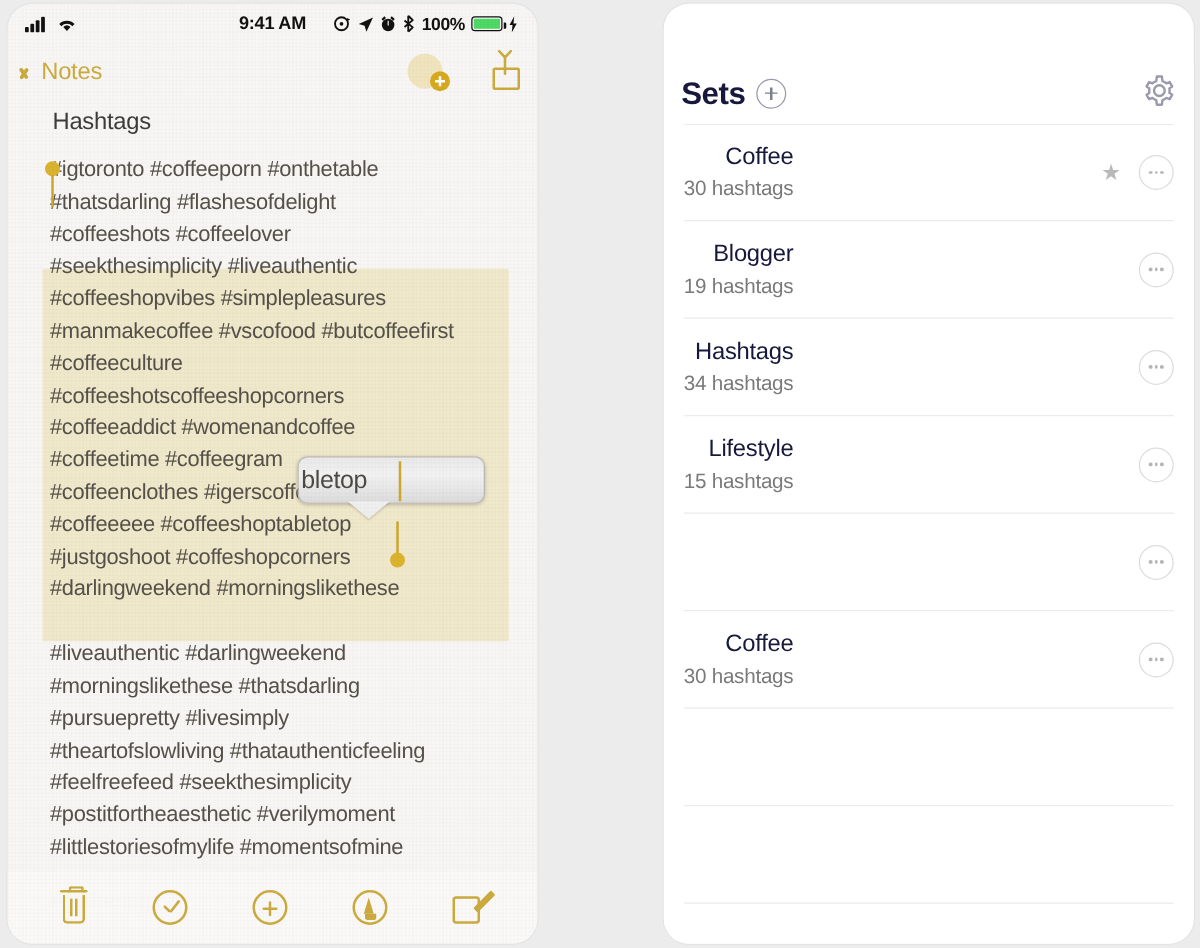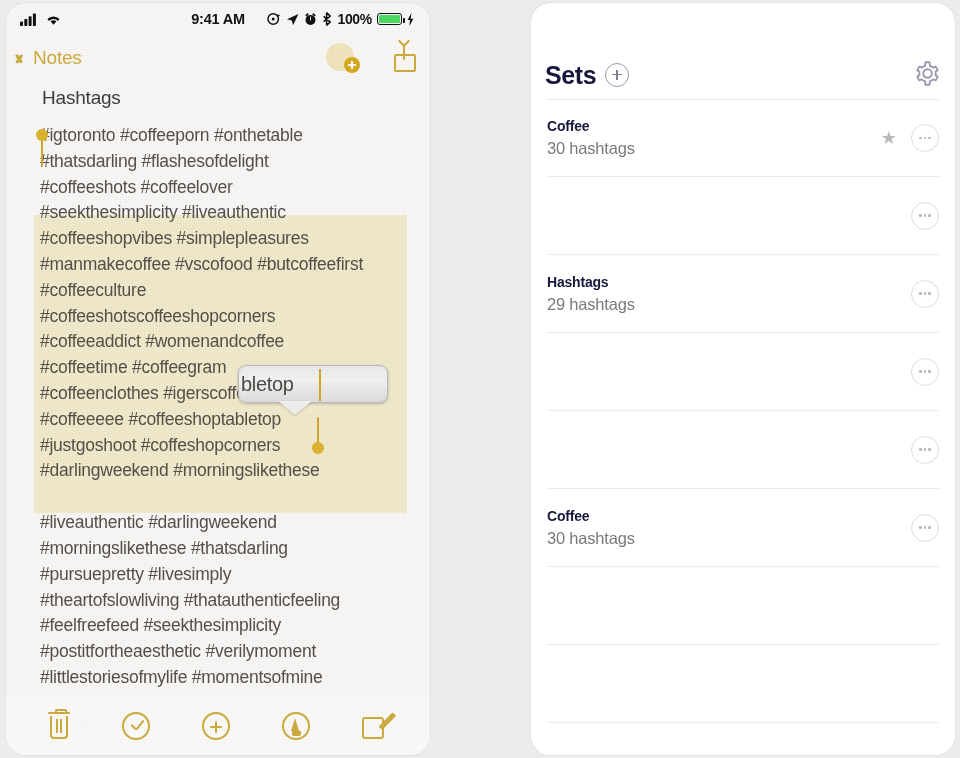--- a/index.html
+++ b/index.html
@@ -210,21 +210,21 @@
   .add-circ::after { content: ""; position: absolute; left: 10.1px; top: 5.5px; width: 1.4px;
       height: 10px; background: #7e7e93; }
   .gear { margin-left: auto; cursor: pointer; }
 
   .sets-list { position: absolute; left: 0; top: 96px; right: 0; bottom: 0;
                background: #fff; }
   .set-row { height: 78px; margin: 0 16px; border-bottom: 1px solid #ececec;
              display: flex; align-items: center; cursor: pointer; position: relative; }
   .set-row:first-child { border-top: 1px solid #ececec; }
   .set-info { display: flex; flex-direction: column; gap: 5px; }
-  .set-name { font-size: 14px; font-weight: bold; color: #17183b; letter-spacing: -0.2px; }
+  .set-name { font-size: 19px; font-weight: normal; color: #17183b; letter-spacing: -0.2px; text-align: right; }
   .set-count { font-size: 16.5px; color: #7a7a7a; letter-spacing: -0.2px; }
   .row-right { margin-left: auto; display: flex; align-items: center; gap: 14px; }
   .star { color: #b9b9b9; font-size: 18px; }
   .dots-circ { width: 28px; height: 28px; border: 1px solid #dcdcdc; border-radius: 50%;
                display: flex; align-items: center; justify-content: center;
                gap: 2.2px; cursor: pointer; }
   .dots-circ i { width: 2.6px; height: 2.6px; border-radius: 50%; background: #b5b5b5;
                  display: block; }
   .empty-row { height: 78px; margin: 0 16px; border-bottom: 1px solid #ececec; }
 </style>
@@ -396,42 +396,50 @@
           <div class="row-right">
             <span class="star">★</span>
             <span class="dots-circ">
               <i></i>
               <i></i>
               <i></i>
             </span>
           </div>
         </div>
         <div class="set-row">
+          <div class="set-info">
+            <span class="set-name">Blogger</span>
+            <span class="set-count">19 hashtags</span>
+          </div>
           <div class="row-right">
             <span class="dots-circ">
               <i></i>
               <i></i>
               <i></i>
             </span>
           </div>
         </div>
         <div class="set-row">
           <div class="set-info">
             <span class="set-name">Hashtags</span>
-            <span class="set-count">29 hashtags</span>
-          </div>
-          <div class="row-right">
-            <span class="dots-circ">
-              <i></i>
-              <i></i>
-              <i></i>
-            </span>
-          </div>
-        </div>
-        <div class="set-row">
+            <span class="set-count">34 hashtags</span>
+          </div>
+          <div class="row-right">
+            <span class="dots-circ">
+              <i></i>
+              <i></i>
+              <i></i>
+            </span>
+          </div>
+        </div>
+        <div class="set-row">
+          <div class="set-info">
+            <span class="set-name">Lifestyle</span>
+            <span class="set-count">15 hashtags</span>
+          </div>
           <div class="row-right">
             <span class="dots-circ">
               <i></i>
               <i></i>
               <i></i>
             </span>
           </div>
         </div>
         <div class="set-row">
           <div class="row-right">

